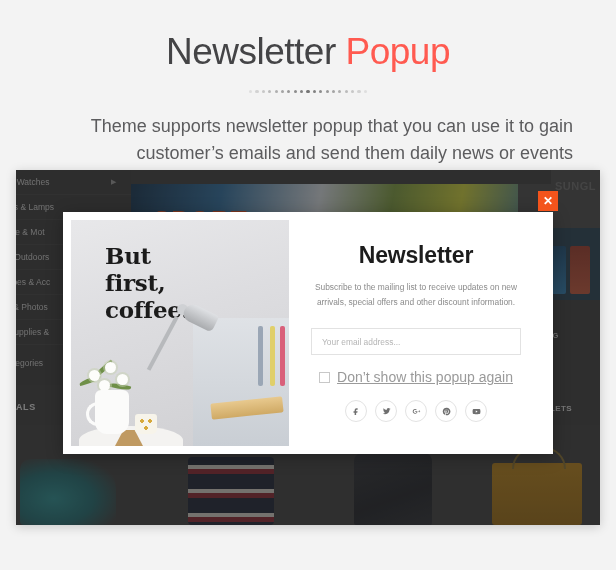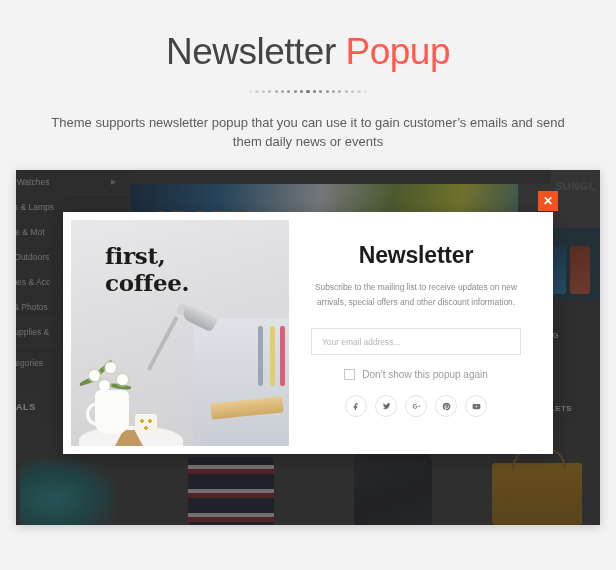--- a/index.html
+++ b/index.html
@@ -47,23 +47,24 @@
   .dot {
     width: 3.2px;
     height: 3.2px;
     border-radius: 50%;
     background: #b9b9b9;
     display: block;
   }
   .subtitle {
     margin: 16px auto 4px;
     width: 530px;
-    font-size: 13px;
+    font-size: 18px;
     line-height: 1.5;
     color: #5c5c5e;
+    text-align: right;
   }
 
   
   .shot {
     position: absolute;
     left: 16px;
     top: 170px;
     width: 584px;
     height: 355px;
     overflow: hidden;
@@ -452,22 +453,23 @@
     gap: 7px;
   }
   .np-checkbox {
     width: 9px; height: 9px;
     border: 1px solid #c8c8c8;
     background: #fff;
     display: inline-block;
     cursor: pointer;
   }
   .np-check-label {
-    font-size: 10px;
+    font-size: 14px;
     color: #9a9a9a;
+    text-decoration: underline;
   }
   .np-social {
     margin-top: 15px;
     display: flex;
     justify-content: center;
     gap: 8px;
   }
   .np-soc {
     width: 20px; height: 20px;
     border: 1px solid #e3e3e3;
@@ -555,20 +557,21 @@
       <div class="bg-prod prod-bag"></div>
     </div>
 
     <div class="shot-dim"></div>
 
     <div class="popup">
       <div class="popup-close">✕</div>
 
       <div class="popup-left">
         <div class="coffee-quote">
+          <div>But</div>
           <div>first,</div>
           <div>coffee.</div>
         </div>
         <div class="bed">
           <span class="bed-stripe" style="top:8px;height:60px;background:#d9607a;"></span>
           <span class="bed-stripe" style="top:8px;right:14px;height:60px;background:#e0cf6a;"></span>
           <span class="bed-stripe" style="top:8px;right:26px;height:60px;background:#9aa6b5;"></span>
         </div>
         <div class="books"></div>
         <div class="lamp"></div>

